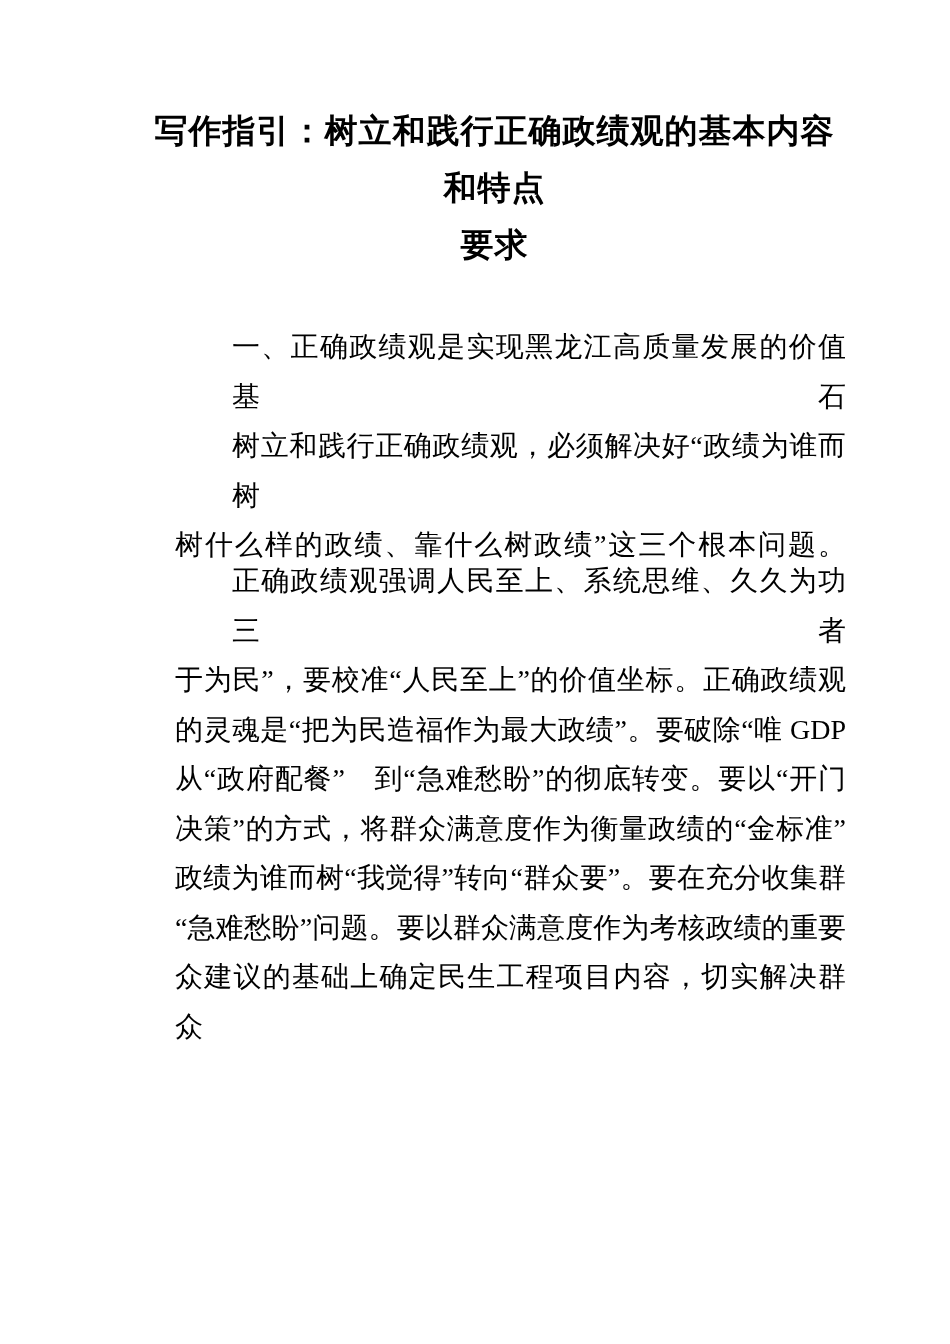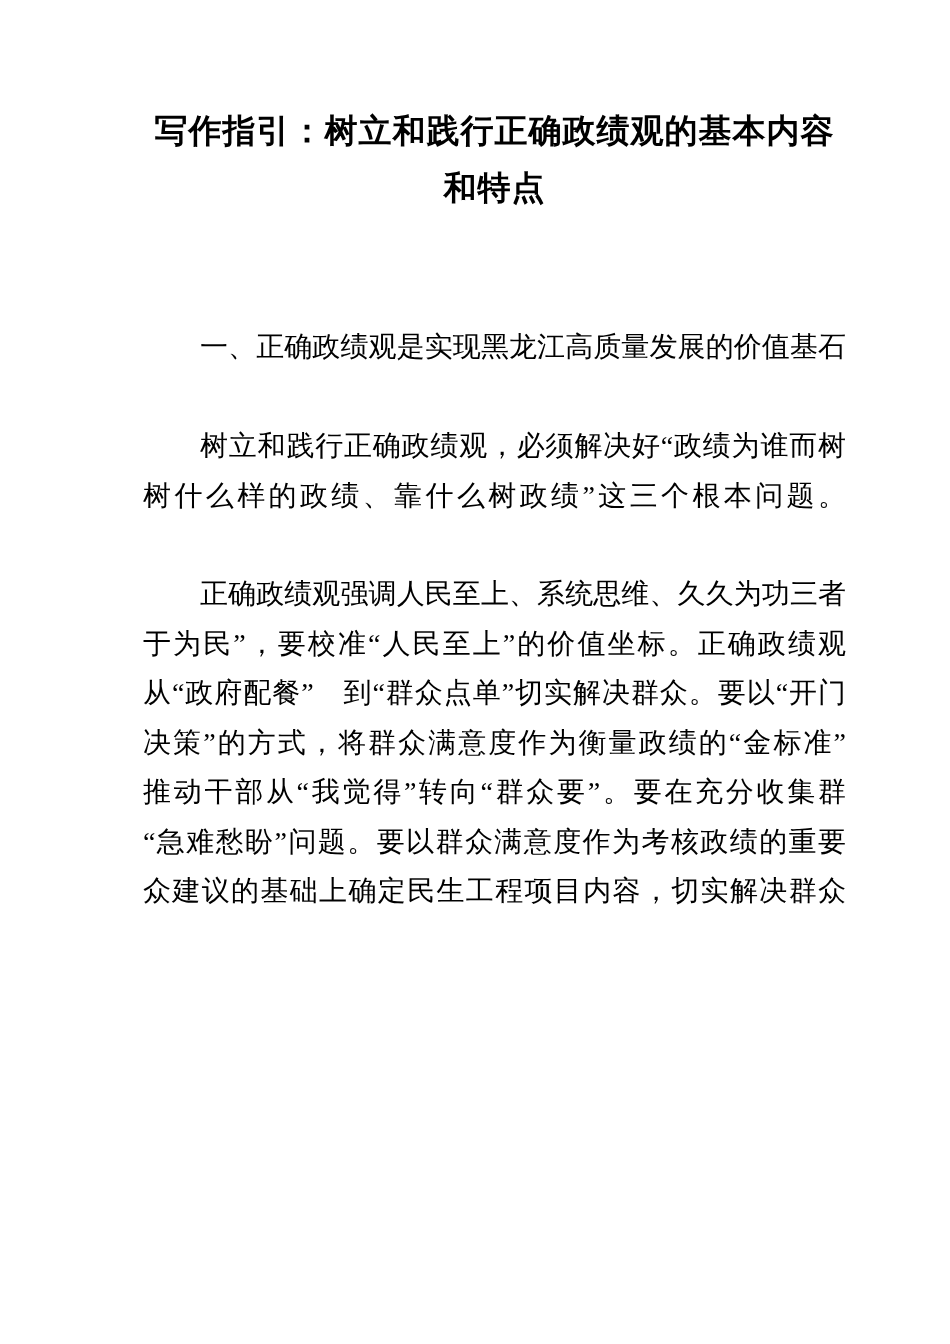--- a/index.html
+++ b/index.html
@@ -30,51 +30,54 @@
   }
   .body-block {
     position: absolute;
     left: 143px;
     width: 703px;
     font-size: 28px;
     line-height: 49.5px;
   }
   .section-heading-block { top: 322px; }
   .para-2 { top: 421px; }
-  .para-3 { top: 569px; }
+  .para-3 { top: 556px; }
   .line {
     text-align: justify;
     text-align-last: justify;
     white-space: pre-wrap;
+    margin-left: 32px;
   }
   .indent {
     padding-left: 57px;
   }
 </style>
 </head>
 <body>
 
 <div class="page">
 
   <div class="doc-title">
     <div>写作指引：树立和践行正确政绩观的基本内容和特点</div>
+    <div>要求</div>
   </div>
 
   <div class="body-block section-heading-block">
     <div class="line indent">一、正确政绩观是实现黑龙江高质量发展的价值基石</div>
   </div>
 
   <div class="body-block para-2">
     <div class="line indent">树立和践行正确政绩观，必须解决好“政绩为谁而树</div>
     <div class="line">树什么样的政绩、靠什么树政绩”这三个根本问题。</div>
   </div>
 
   <div class="body-block para-3">
     <div class="line indent">正确政绩观强调人民至上、系统思维、久久为功三者</div>
     <div class="line">于为民”，要校准“人民至上”的价值坐标。正确政绩观</div>
-    <div class="line">从“政府配餐”　到“群众点单”切实解决群众。要以“开门</div>
+    <div class="line">的灵魂是“把为民造福作为最大政绩”。要破除“唯 GDP</div>
+    <div class="line">从“政府配餐”　到“急难愁盼”的彻底转变。要以“开门</div>
     <div class="line">决策”的方式，将群众满意度作为衡量政绩的“金标准”</div>
-    <div class="line">推动干部从“我觉得”转向“群众要”。要在充分收集群</div>
+    <div class="line">政绩为谁而树“我觉得”转向“群众要”。要在充分收集群</div>
     <div class="line">“急难愁盼”问题。要以群众满意度作为考核政绩的重要</div>
     <div class="line">众建议的基础上确定民生工程项目内容，切实解决群众</div>
   </div>
 
 </div>
 
 </body></html>

